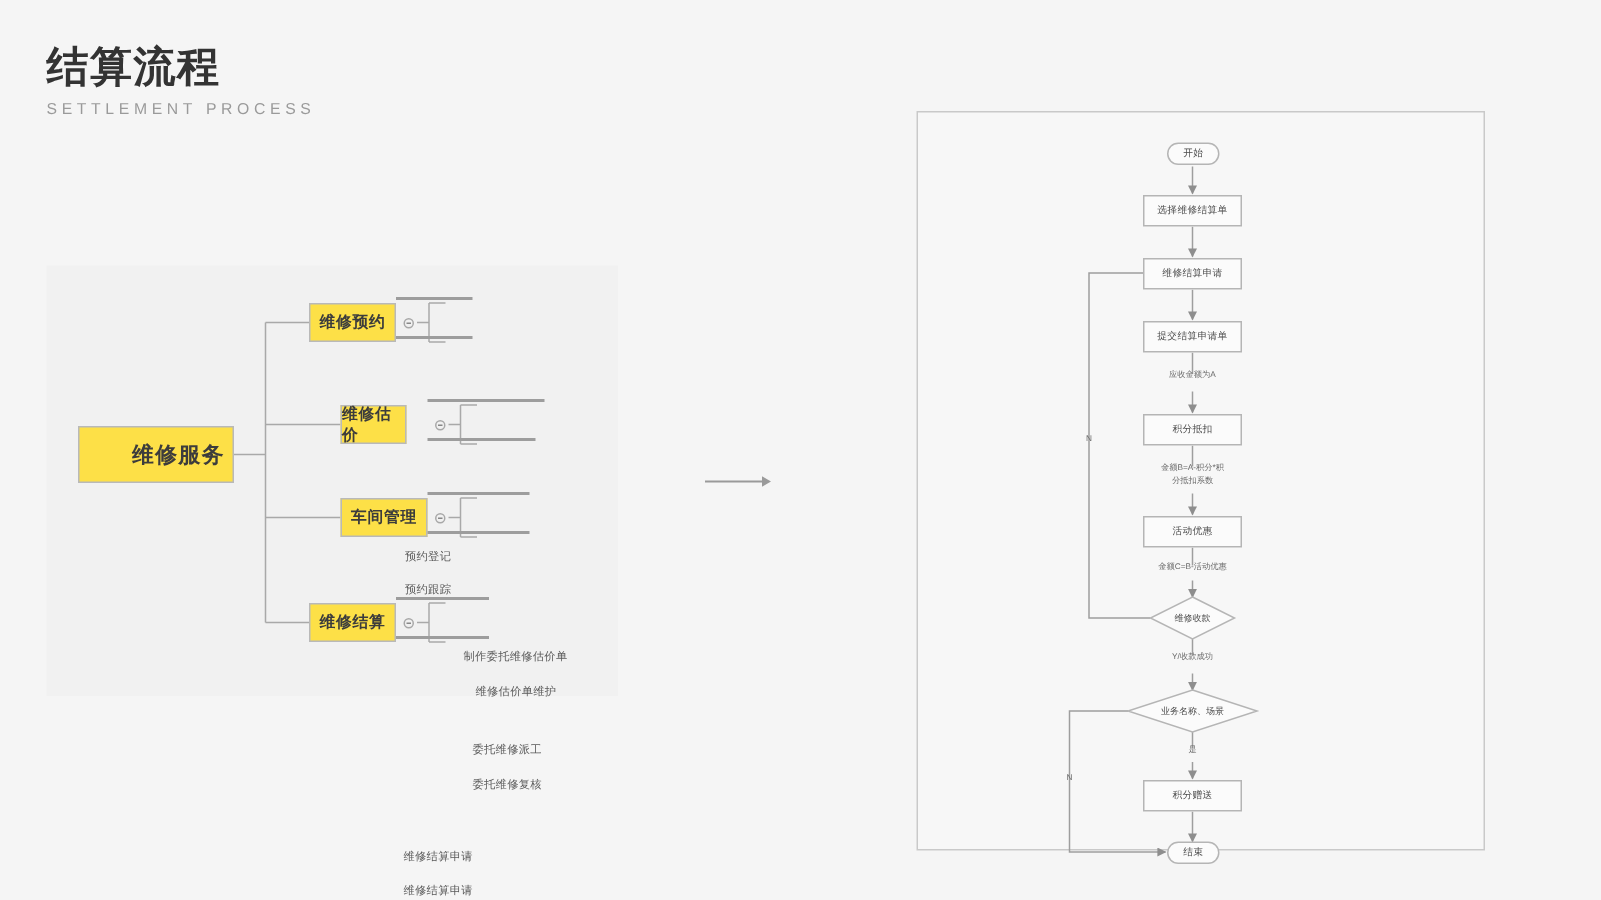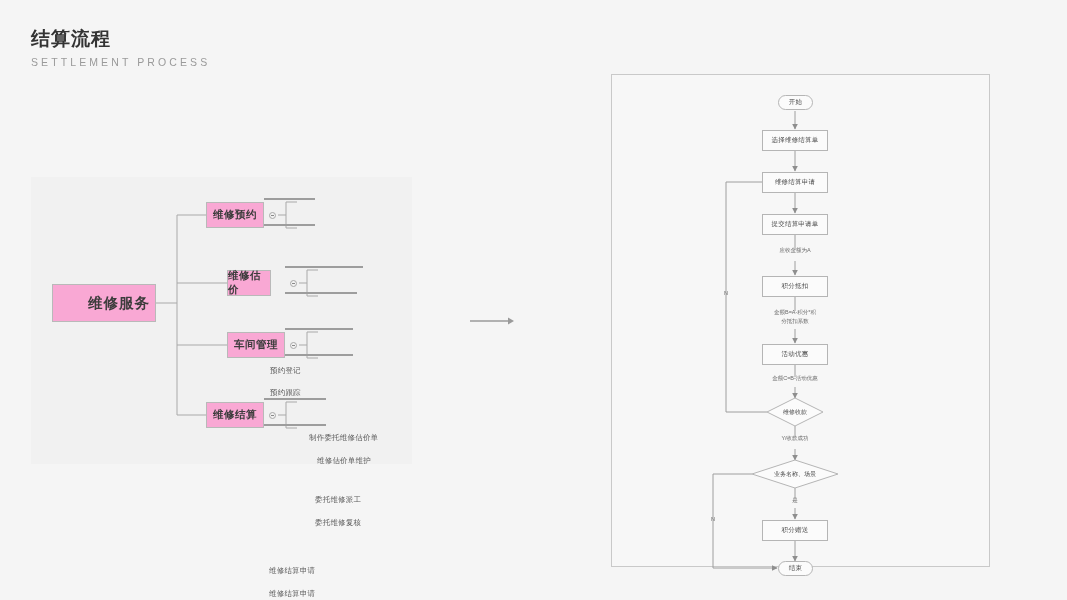--- a/index.html
+++ b/index.html
@@ -16,21 +16,21 @@
     color: #444;
   }
 
   
   #title-block {
     position: absolute;
     left: 31px;
     top: 28px;
   }
   #page-title {
-    font-size: 19px;
+    font-size: 28px;
     font-weight: bold;
     color: #333333;
     letter-spacing: 1px;
     line-height: 1.2;
     white-space: nowrap;
   }
   #page-subtitle {
     margin-top: 5px;
     font-size: 10.5px;
     letter-spacing: 3.1px;
@@ -48,21 +48,21 @@
     background: #f1f1f1;
   }
   #mindmap-svg, #flow-svg, #connector-svg {
     position: absolute;
     left: 0;
     top: 0;
     overflow: visible;
   }
   .mm-node-box {
     position: absolute;
-    background: #f9a8d4;
+    background: #fde047;
     border: 1px solid #b9b9b9;
     box-sizing: border-box;
     display: flex;
     align-items: center;
     justify-content: center;
     color: #3c3c3c;
   }
   #mm-root {
     left: 21px;
     top: 107px;

